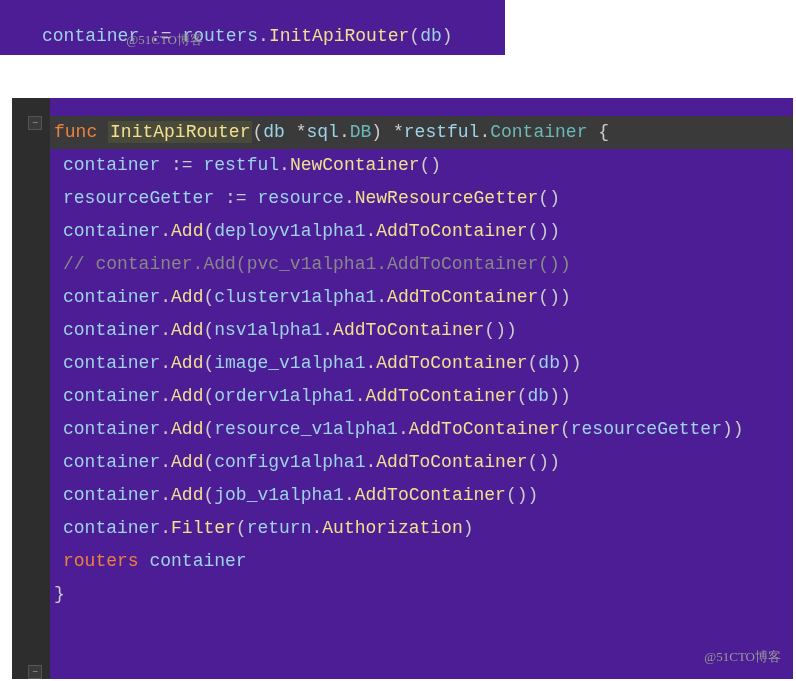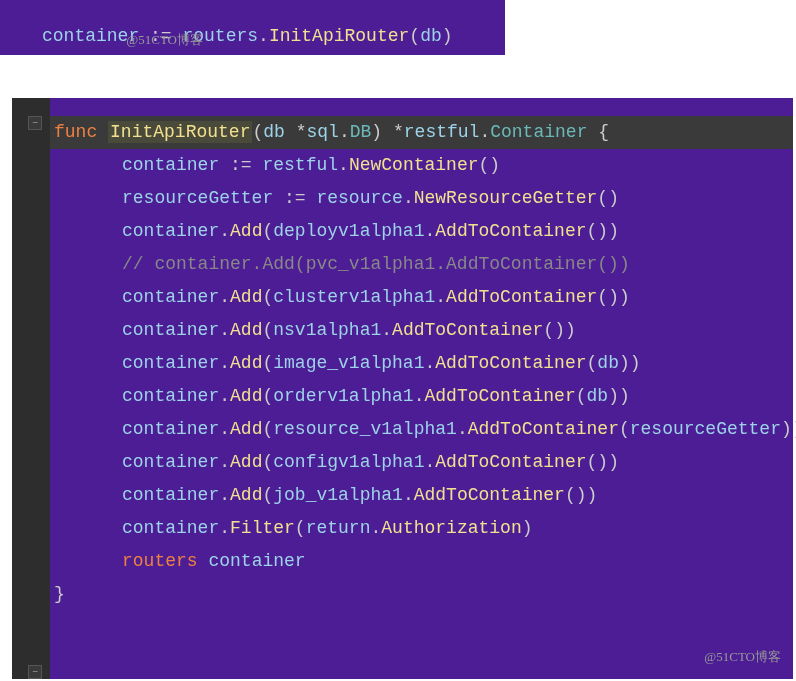--- a/index.html
+++ b/index.html
@@ -57,21 +57,21 @@
     }
     .fold-top { top: 18px; }
     .fold-bottom { bottom: 0px; }
     .line {
       white-space: pre;
       padding-left: 42px;
       height: 33px;
       line-height: 33px;
     }
     .line-1 {
-      padding-left: 110px;
+      padding-left: 51px;
     }
     .highlighted-line {
       background: #3a3a3a;
     }
     .keyword { color: #ed8040; text-align: center; }
     .operator { color: #cccccc; }
     .paren { color: #cccccc; }
     .type-cyan { color: #6bb8b8; }
     .comment { color: #888888; }
     .star { color: #cccccc; }

